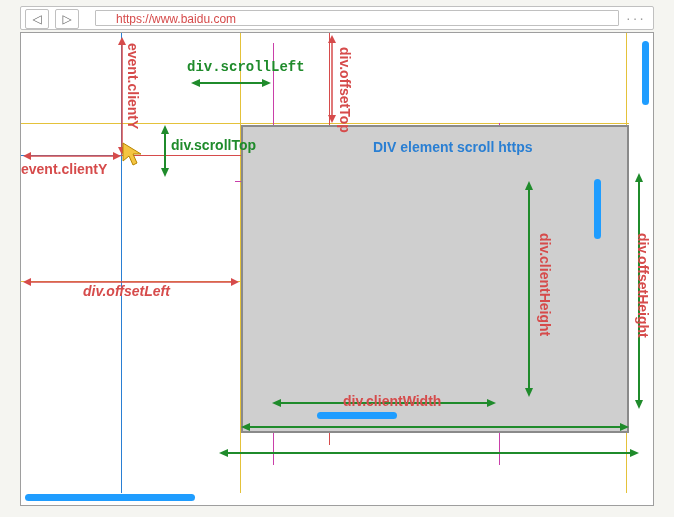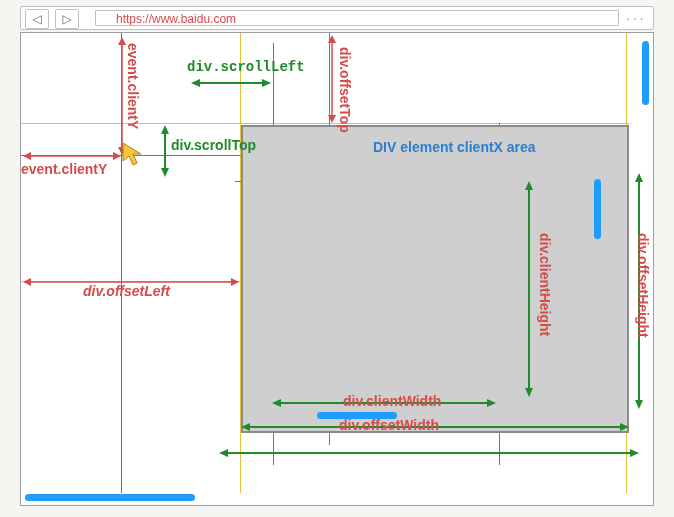--- a/index.html
+++ b/index.html
@@ -229,21 +229,21 @@
     <div class="vline c-blue" style="top:0; bottom:12px; left:100px;"></div>
 
     <div class="vline c-magenta" style="top:10px; bottom:40px; left:252px;"></div>
     <div class="vline c-magenta" style="top:90px; bottom:40px; left:478px;"></div>
     <div class="hline c-magenta" style="left:214px; right:24px; top:148px;"></div>
 
     <div class="vline c-red" style="top:0; bottom:60px; left:308px;"></div>
     <div class="hline c-red" style="left:100px; width:130px; top:122px;"></div>
 
     <div class="scroll-area">
-      <span class="lbl blue" style="left:130px; top:12px;">DIV element clientX area</span>
+      <span class="lbl blue" style="left:130px; top:12px;">DIV element scroll https</span>
 
 
       <div class="inner-right-track">
         <div class="scrollthumb-v" style="top:6px; height:60px;"></div>
       </div>
       <div class="inner-bottom-track">
         <div class="scrollthumb-h" style="left:40px; width:80px;"></div>
       </div>
     </div>
 
@@ -323,21 +323,20 @@
     </div>
     <span class="lbl red" style="left:322px; top:360px;">div.clientWidth</span>
 
     <div class="arrow" style="left:220px; top:388px;">
       <svg width="388" height="12">
         <line x1="3" y1="6" x2="385" y2="6" stroke="var(--guide-green)" stroke-width="2"></line>
         <polygon points="0,6 9,2 9,10" fill="var(--guide-green)"></polygon>
         <polygon points="388,6 379,2 379,10" fill="var(--guide-green)"></polygon>
       </svg>
     </div>
-    <span class="lbl red" style="left:318px; top:384px;">div.offsetWidth</span>
 
     <div class="arrow" style="left:198px; top:414px;">
       <svg width="420" height="12">
         <line x1="3" y1="6" x2="417" y2="6" stroke="var(--guide-green)" stroke-width="2"></line>
         <polygon points="0,6 9,2 9,10" fill="var(--guide-green)"></polygon>
         <polygon points="420,6 411,2 411,10" fill="var(--guide-green)"></polygon>
       </svg>
     </div>
 
     <div class="arrow" style="left:502px; top:148px;">

